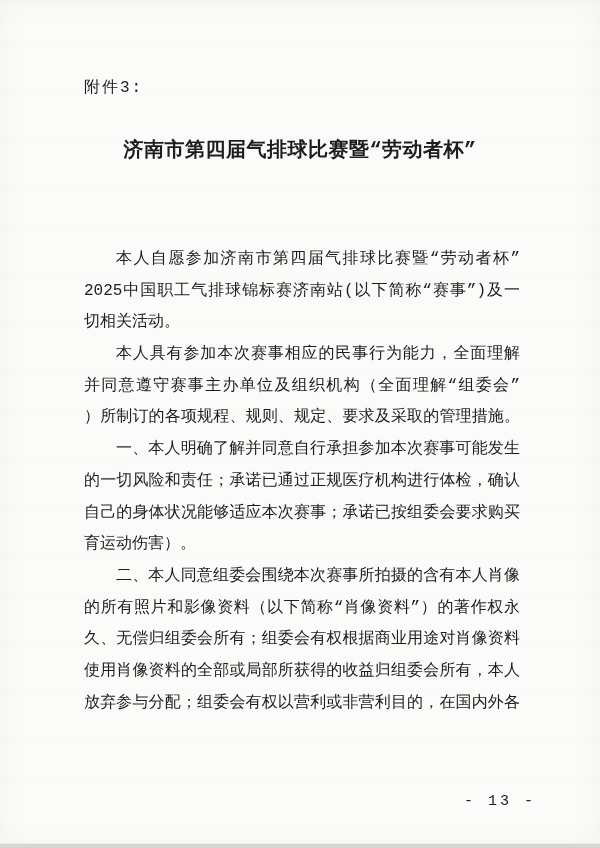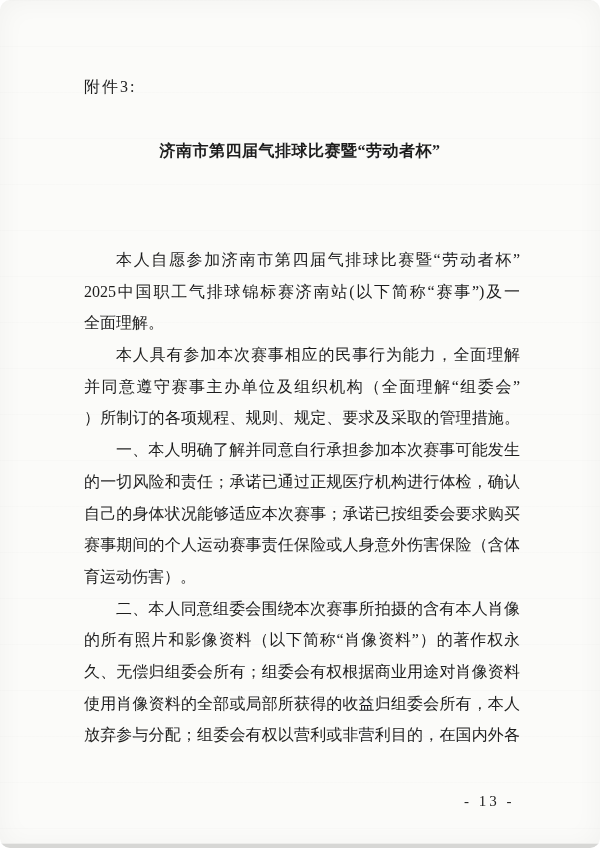--- a/index.html
+++ b/index.html
@@ -6,24 +6,23 @@
     --paper: #fbfbf9;
     --ink: #1d1d1d;
   }
   html, body { margin: 0; padding: 0; background: #ffffff; }
   .page {
     position: relative;
     width: 600px;
     height: 848px;
     background: var(--paper);
     color: var(--ink);
-    font-family: Liberation Serif, serif;
+    font-family: Liberation Mono, monospace;
     overflow: hidden;
     box-shadow: inset 0 0 28px rgba(0,0,0,0.045);
-    border-radius: 10px;
   }
   
   .page::before {
     content: "";
     position: absolute;
     inset: 0;
     background: repeating-linear-gradient(
       180deg,
       rgba(0,0,0,0.012) 0px, rgba(0,0,0,0.012) 1px,
       transparent 1px, transparent 46px
@@ -44,21 +43,21 @@
     font-size: 16px;
     letter-spacing: 2px;
   }
   .title {
     position: absolute;
     left: 0;
     right: 0;
     top: 136px;
     text-align: center;
     font-weight: 700;
-    font-size: 16px;
+    font-size: 20px;
     line-height: 29.5px;
     letter-spacing: 0.5px;
   }
   .body-text {
     position: absolute;
     left: 84px;
     top: 244px;
     width: 436px;
     font-size: 16px;
     line-height: 31.7px;
@@ -90,32 +89,31 @@
   <div class="attachment">附件3:</div>
 
   <div class="title">
     <div>济南市第四届气排球比赛暨“劳动者杯”</div>
   </div>
 
   <div class="body-text">
       <div>
         <div class="line indent">本人自愿参加济南市第四届气排球比赛暨“劳动者杯”</div>
         <div class="line">2025中国职工气排球锦标赛济南站(以下简称“赛事”)及一</div>
-        <div class="line last">全面理解。</div>
+        <div class="line last">切相关活动。</div>
       </div>
       <div>
         <div class="line indent">本人具有参加本次赛事相应的民事行为能力，全面理解</div>
         <div class="line">并同意遵守赛事主办单位及组织机构（全面理解“组委会”</div>
         <div class="line">）所制订的各项规程、规则、规定、要求及采取的管理措施。</div>
       </div>
       <div>
         <div class="line indent">一、本人明确了解并同意自行承担参加本次赛事可能发生</div>
         <div class="line">的一切风险和责任；承诺已通过正规医疗机构进行体检，确认</div>
         <div class="line">自己的身体状况能够适应本次赛事；承诺已按组委会要求购买</div>
-        <div class="line">赛事期间的个人运动赛事责任保险或人身意外伤害保险（含体</div>
         <div class="line last">育运动伤害）。</div>
       </div>
       <div>
         <div class="line indent">二、本人同意组委会围绕本次赛事所拍摄的含有本人肖像</div>
         <div class="line">的所有照片和影像资料（以下简称“肖像资料”）的著作权永</div>
         <div class="line">久、无偿归组委会所有；组委会有权根据商业用途对肖像资料</div>
         <div class="line">使用肖像资料的全部或局部所获得的收益归组委会所有，本人</div>
         <div class="line">放弃参与分配；组委会有权以营利或非营利目的，在国内外各</div>
       </div>
     </div>

